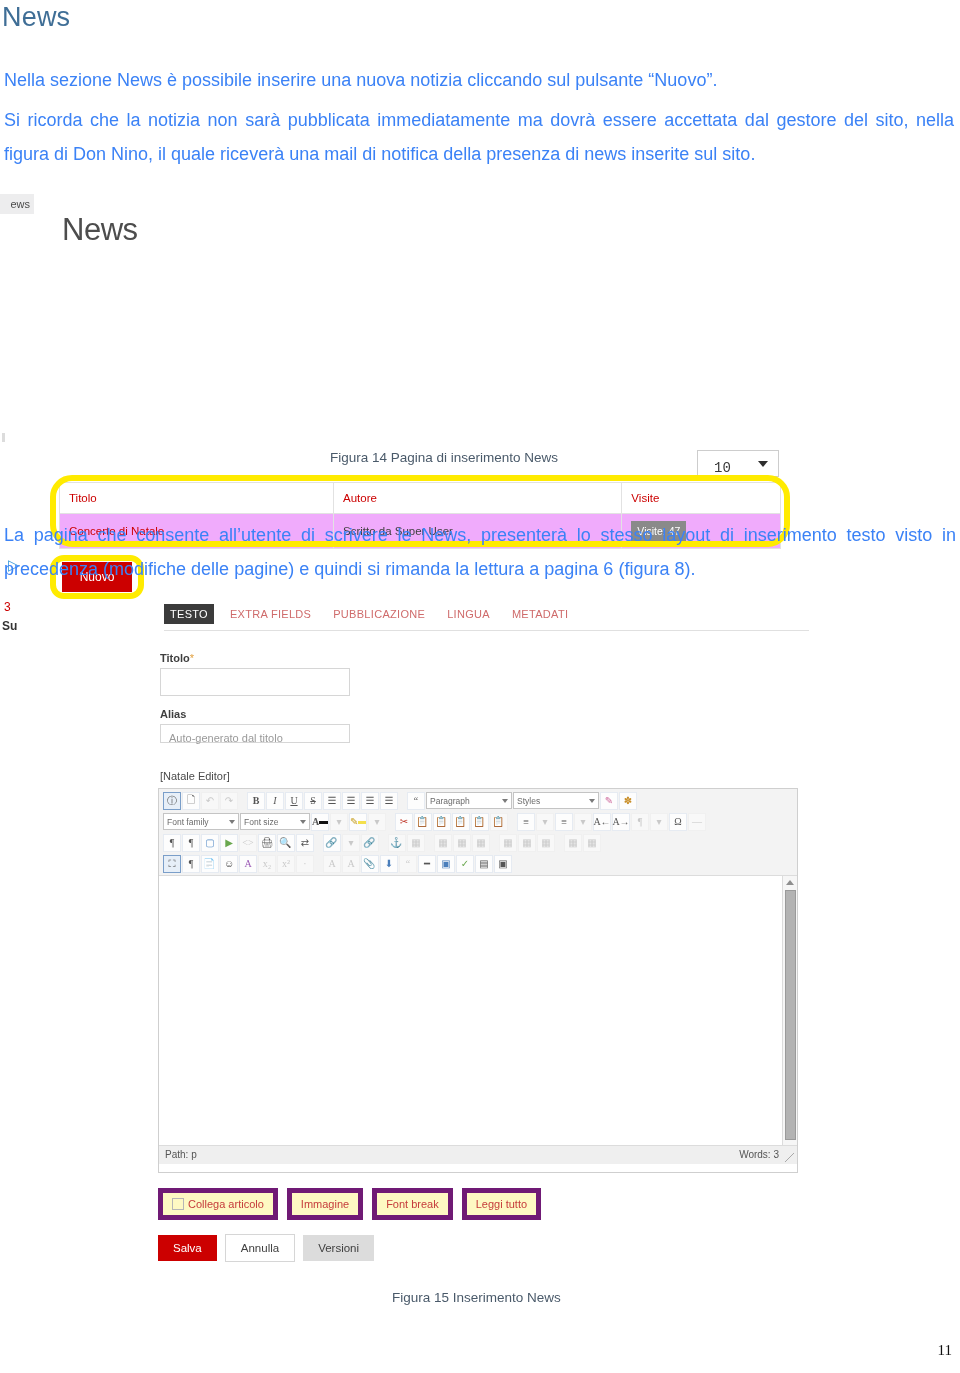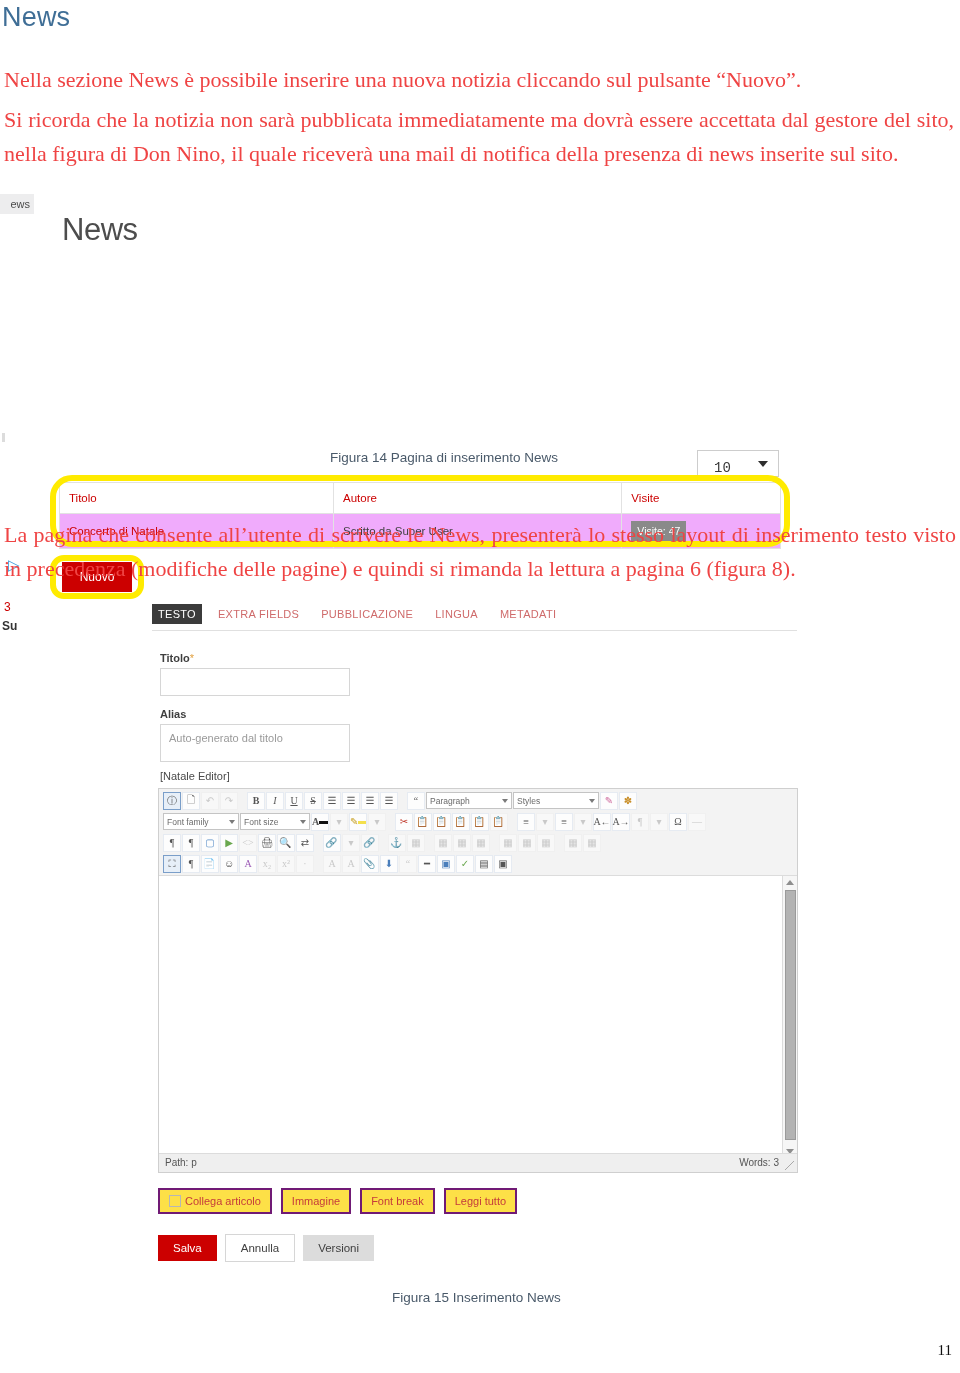--- a/index.html
+++ b/index.html
@@ -21,23 +21,23 @@
     left: 2px;
     top: 2px;
     font-family: "Liberation Sans", sans-serif;
     font-size: 27px;
     font-weight: 400;
     color: #3f6e96;
     letter-spacing: 0.2px;
   }
   .body-par {
     position: absolute;
-    font-family: Liberation Serif, serif;
-    font-size: 22px;
-    color: #ef4444;
+    font-family: Liberation Sans, sans-serif;
+    font-size: 18px;
+    color: #3b82f6;
     line-height: 34px;
     text-align: justify;
   }
   #par1 { left: 4px; top: 63px; width: 950px; }
   #par2 { left: 4px; top: 103px; width: 950px; }
   #par3 { left: 4px; top: 518px; width: 952px; }
 
   .fig-caption {
     position: absolute;
     font-family: "Liberation Sans", sans-serif;
@@ -201,21 +201,21 @@
   
   #fig15 {
     position: absolute;
     left: 150px;
     top: 600px;
     width: 650px;
     height: 675px;
   }
   .f15-tabs {
     position: absolute;
-    left: 2px; top: 4px;
+    left: 14px; top: 4px;
     width: 645px; height: 26px;
     border-bottom: 1px solid #e0e0e0;
   }
   .f15-tab {
     display: inline-block;
     font-family: "Liberation Sans", sans-serif;
     font-size: 11px;
     color: #cf6b6b;
     letter-spacing: 0.3px;
     padding: 4px 6px;
@@ -240,21 +240,21 @@
     box-sizing: border-box;
     font-family: "Liberation Sans", sans-serif;
     font-size: 11px;
     color: #9a9a9a;
     padding: 0 8px;
     line-height: 26px;
   }
   #lbl-titolo { left: 10px; top: 52px; }
   #inp-titolo { left: 10px; top: 68px; width: 190px; height: 28px; }
   #lbl-alias  { left: 10px; top: 108px; }
-  #inp-alias  { left: 10px; top: 124px; width: 190px; height: 38px; }
+  #inp-alias  { left: 10px; top: 124px; width: 190px; height: 19px; }
   #toggle-editor {
     position: absolute;
     left: 10px; top: 170px;
     font-family: "Liberation Sans", sans-serif;
     font-size: 11px;
     color: #4a4a4a;
   }
 
   
   .f15-editor {
@@ -346,21 +346,21 @@
   .sb-thumb {
     position: absolute;
     left: 2px; top: 14px;
     width: 11px; height: 250px;
     background: #b3b3b3;
     border: 1px solid #9a9a9a;
     box-sizing: border-box;
   }
   .f15-status {
     position: absolute;
-    left: 0; bottom: 0;
+    left: 0; bottom: 8px;
     width: 100%; height: 19px;
     background: #efefef;
     border-top: 1px solid #dcdcdc;
     box-sizing: border-box;
     font-family: "Liberation Sans", sans-serif;
     font-size: 10px;
     color: #555;
     text-align: center;
   }
   .f15-status .path  { position: absolute; left: 6px;  top: 3px; }
@@ -369,22 +369,22 @@
                        background:
                          linear-gradient(135deg, transparent 45%, #a9a9a9 45%, #a9a9a9 55%, transparent 55%); }
 
   .f15-extra-row {
     position: absolute;
     left: 8px; top: 588px;
     display: flex;
     gap: 9px;
   }
   .f15-extra-btn {
-    border: 2px solid #701a75;
-    background: #fde047;
+    border: 5px solid #701a75;
+    background: #fef9c3;
     font-family: "Liberation Sans", sans-serif;
     font-size: 11px;
     color: #c53b3b;
     padding: 5px 9px;
     display: flex;
     align-items: flex-end;
     gap: 4px;
   }
   .mini-icon {
     width: 10px; height: 10px;

